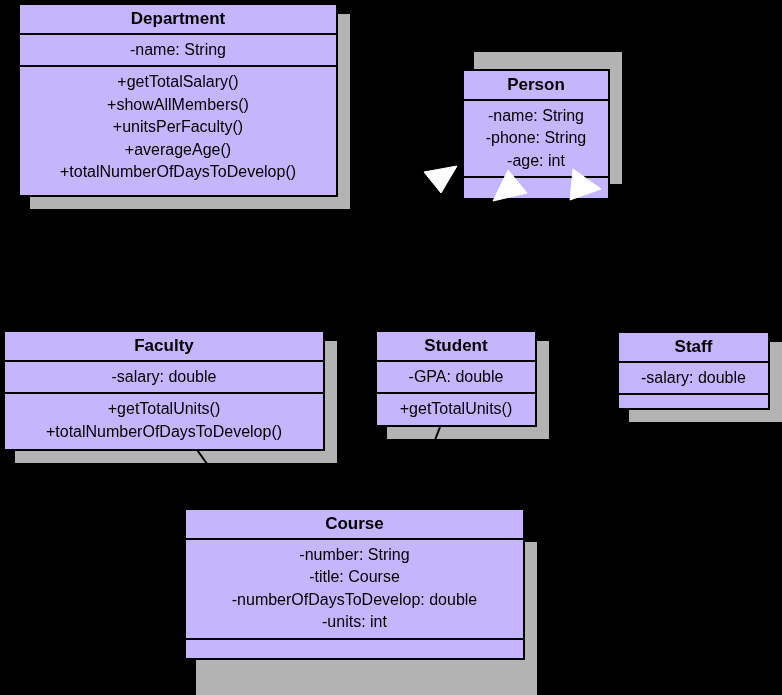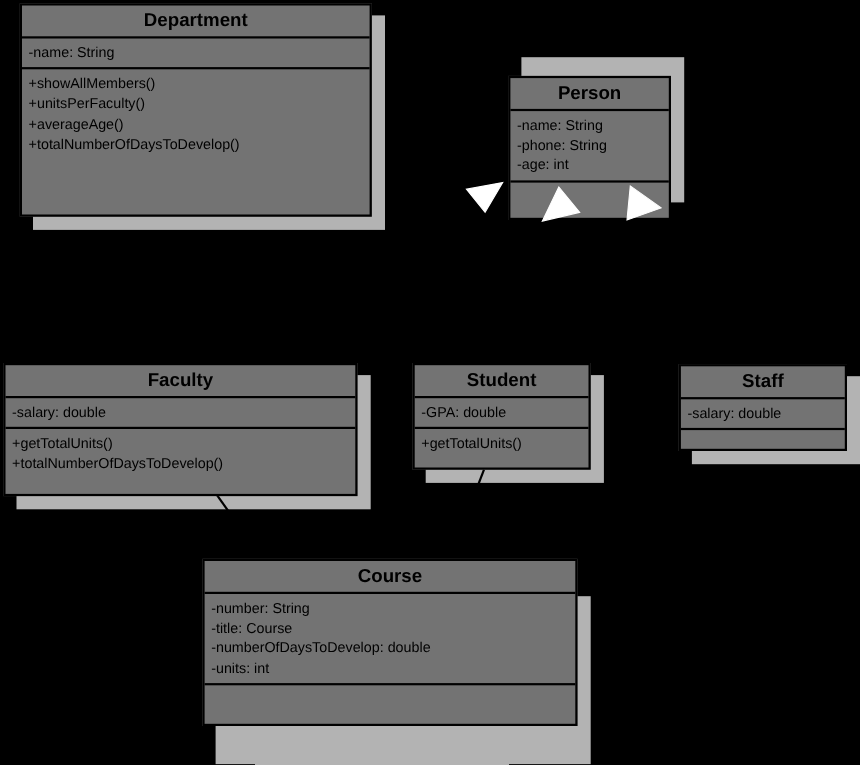--- a/index.html
+++ b/index.html
@@ -13,21 +13,21 @@
     height: 695px;
     background: #000000;
     overflow: hidden;
     font-family: "Liberation Sans", sans-serif;
   }
 
   
   .uml-class {
     position: absolute;
     box-sizing: border-box;
-    background: #737373;
+    background: #c4b5fd;
     border: 2px solid #000000;
     z-index: 3;
   }
   .uml-shadow {
     position: absolute;
     background: #b3b3b3;
     z-index: 1;
   }
   .uml-name {
     text-align: center;
@@ -35,25 +35,26 @@
     font-size: 17px;
     color: #000000;
     padding: 4px 6px 5px 6px;
     line-height: 1.12;
     border-bottom: 2px solid #000000;
     box-sizing: border-box;
     white-space: nowrap;
   }
   .uml-compartment {
     padding: 4px 6px 4px 6px;
-    font-size: 13px;
+    font-size: 16px;
     color: #000000;
     line-height: 1.40;
     box-sizing: border-box;
     white-space: nowrap;
+    text-align: center;
   }
   .uml-compartment.divider {
     border-bottom: 2px solid #000000;
   }
   .uml-compartment.empty {
     min-height: 14px;
     padding-top: 2px;
     padding-bottom: 2px;
   }
   .uml-compartment .member {
@@ -92,20 +93,21 @@
     <line x1="440" y1="427" x2="400" y2="531" stroke="#000000" stroke-width="2"></line>
   </svg>
 
   <div class="uml-shadow" style="left:30px; top:14px; width:320px; height:195px;"></div>
   <div class="uml-class" style="left:18px; top:3px; width:320px; height:194px;">
     <div class="uml-name">Department</div>
     <div class="uml-compartment divider">
       <span class="member">-name: String</span>
     </div>
     <div class="uml-compartment">
+      <span class="member">+getTotalSalary()</span>
       <span class="member">+showAllMembers()</span>
       <span class="member">+unitsPerFaculty()</span>
       <span class="member">+averageAge()</span>
       <span class="member">+totalNumberOfDaysToDevelop()</span>
     </div>
   </div>
 
   <div class="uml-shadow" style="left:474px; top:52px; width:148px; height:132px;"></div>
   <div class="uml-class" style="left:462px; top:41px; width:148px; height:131px;margin-top:28px;">
     <div class="uml-name">Person</div>

